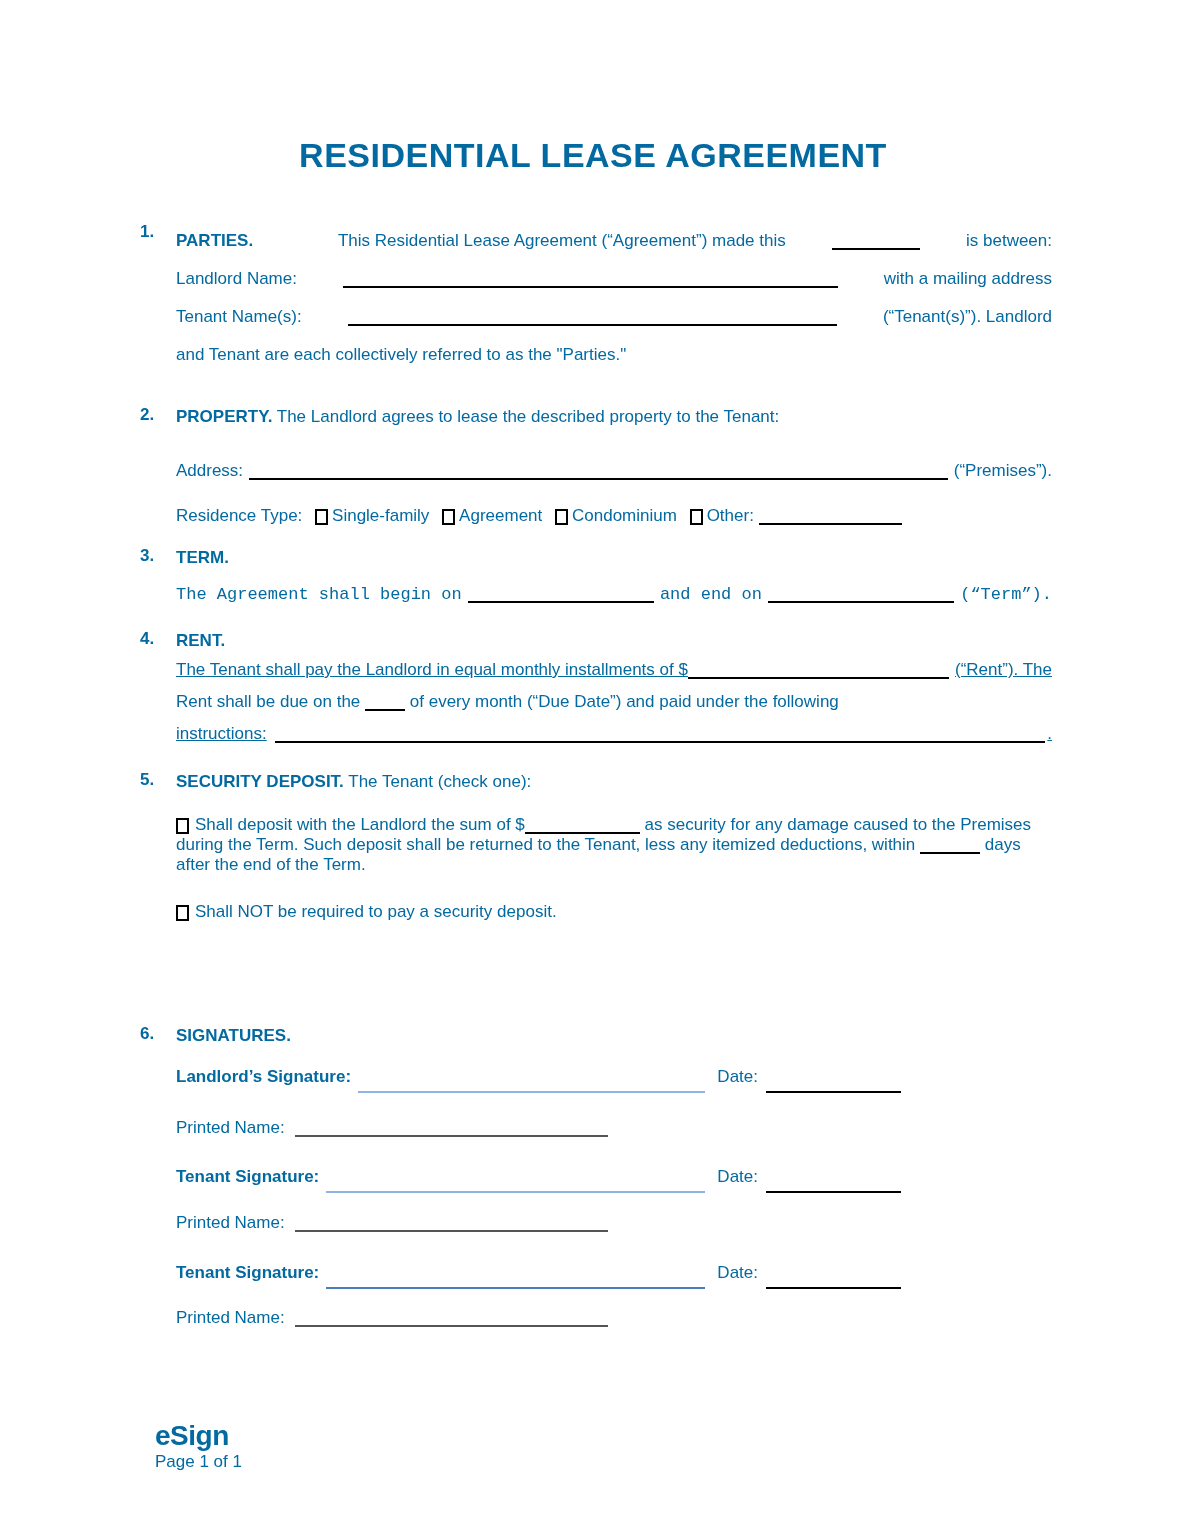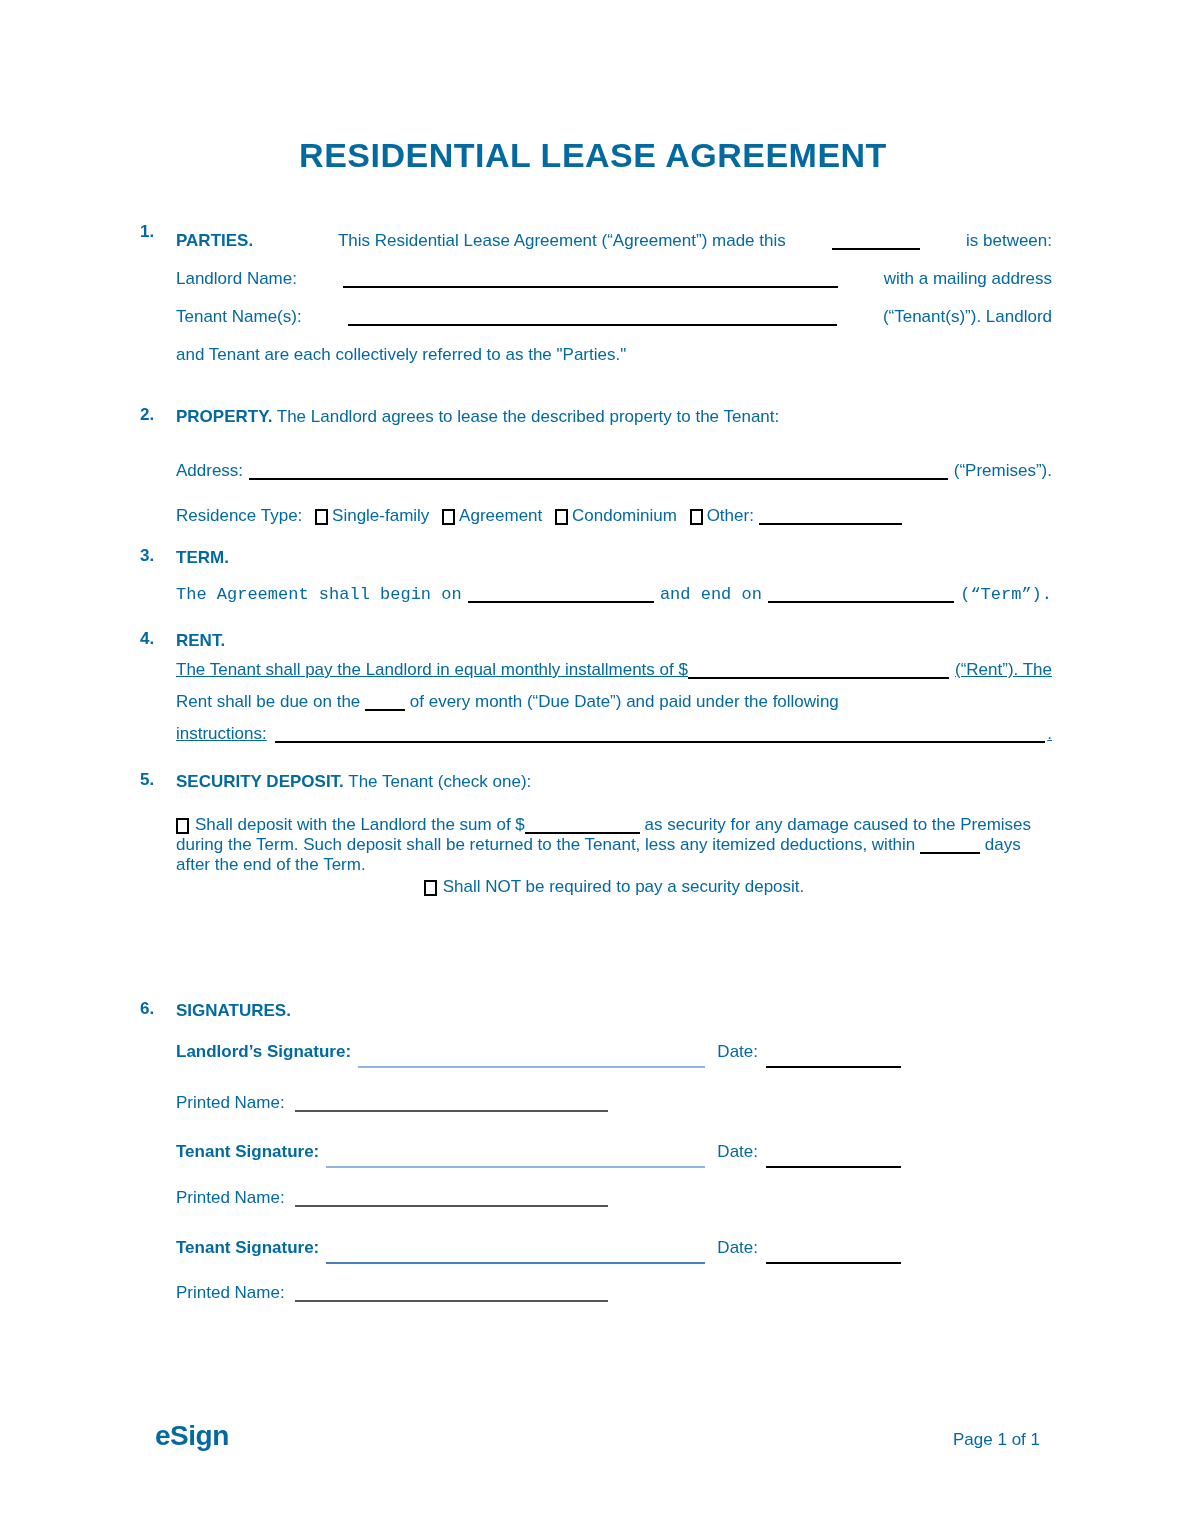--- a/index.html
+++ b/index.html
@@ -50,21 +50,21 @@
   .term-line { margin-top:13px;font-family:Liberation Mono, monospace; }
 
   
   .sec-rent { margin-top:22px; }
   .rent-body { line-height:32px; margin-top:1px; }
   .rent-body .flexline { line-height:32px;text-decoration:underline; }
 
   
   .sec-deposit { margin-top:20px; }
   .opt-a { margin-top:20px; line-height:20px; }
-  .opt-b { line-height:24px;text-align:center; }
+  .opt-b { margin-top:25px; line-height:24px; }
 
   
   .sec-signatures { margin-top:100px; }
   .sig-row {
     display:flex; align-items:flex-end; width:725px; line-height:24px; margin-top:17px;
   }
   .sig-row .sig-label { font-weight:bold; white-space:nowrap; }
   .sig-line {
     flex:1 1 auto; display:inline-block; height:13px; margin-left:7px;
     border-bottom:2px solid var(--sig-light,#8eb4e3); position:relative; top:4px;
@@ -89,21 +89,21 @@
   
   .w555 { width:555px; }
   .w143 { width:143px; }
   .w40  { width:40px; }
   .w115 { width:115px; }
   .w60  { width:60px; }
 
   
   .footer {
     position:absolute; left:155px; right:146px; top:1420px;
-    display:flex; justify-content:space-between; align-items:baseline;
+    display:flex; justify-content:space-between; align-items:baseline;flex-direction:column;
   }
   .brand { font-size:28px; font-weight:bold; letter-spacing:-0.5px; }
   .page-indicator { font-size:17px; }
 </style>
 </head>
 <body>
 
 <div class="page">
 
   <div class="title">RESIDENTIAL LEASE AGREEMENT</div>

